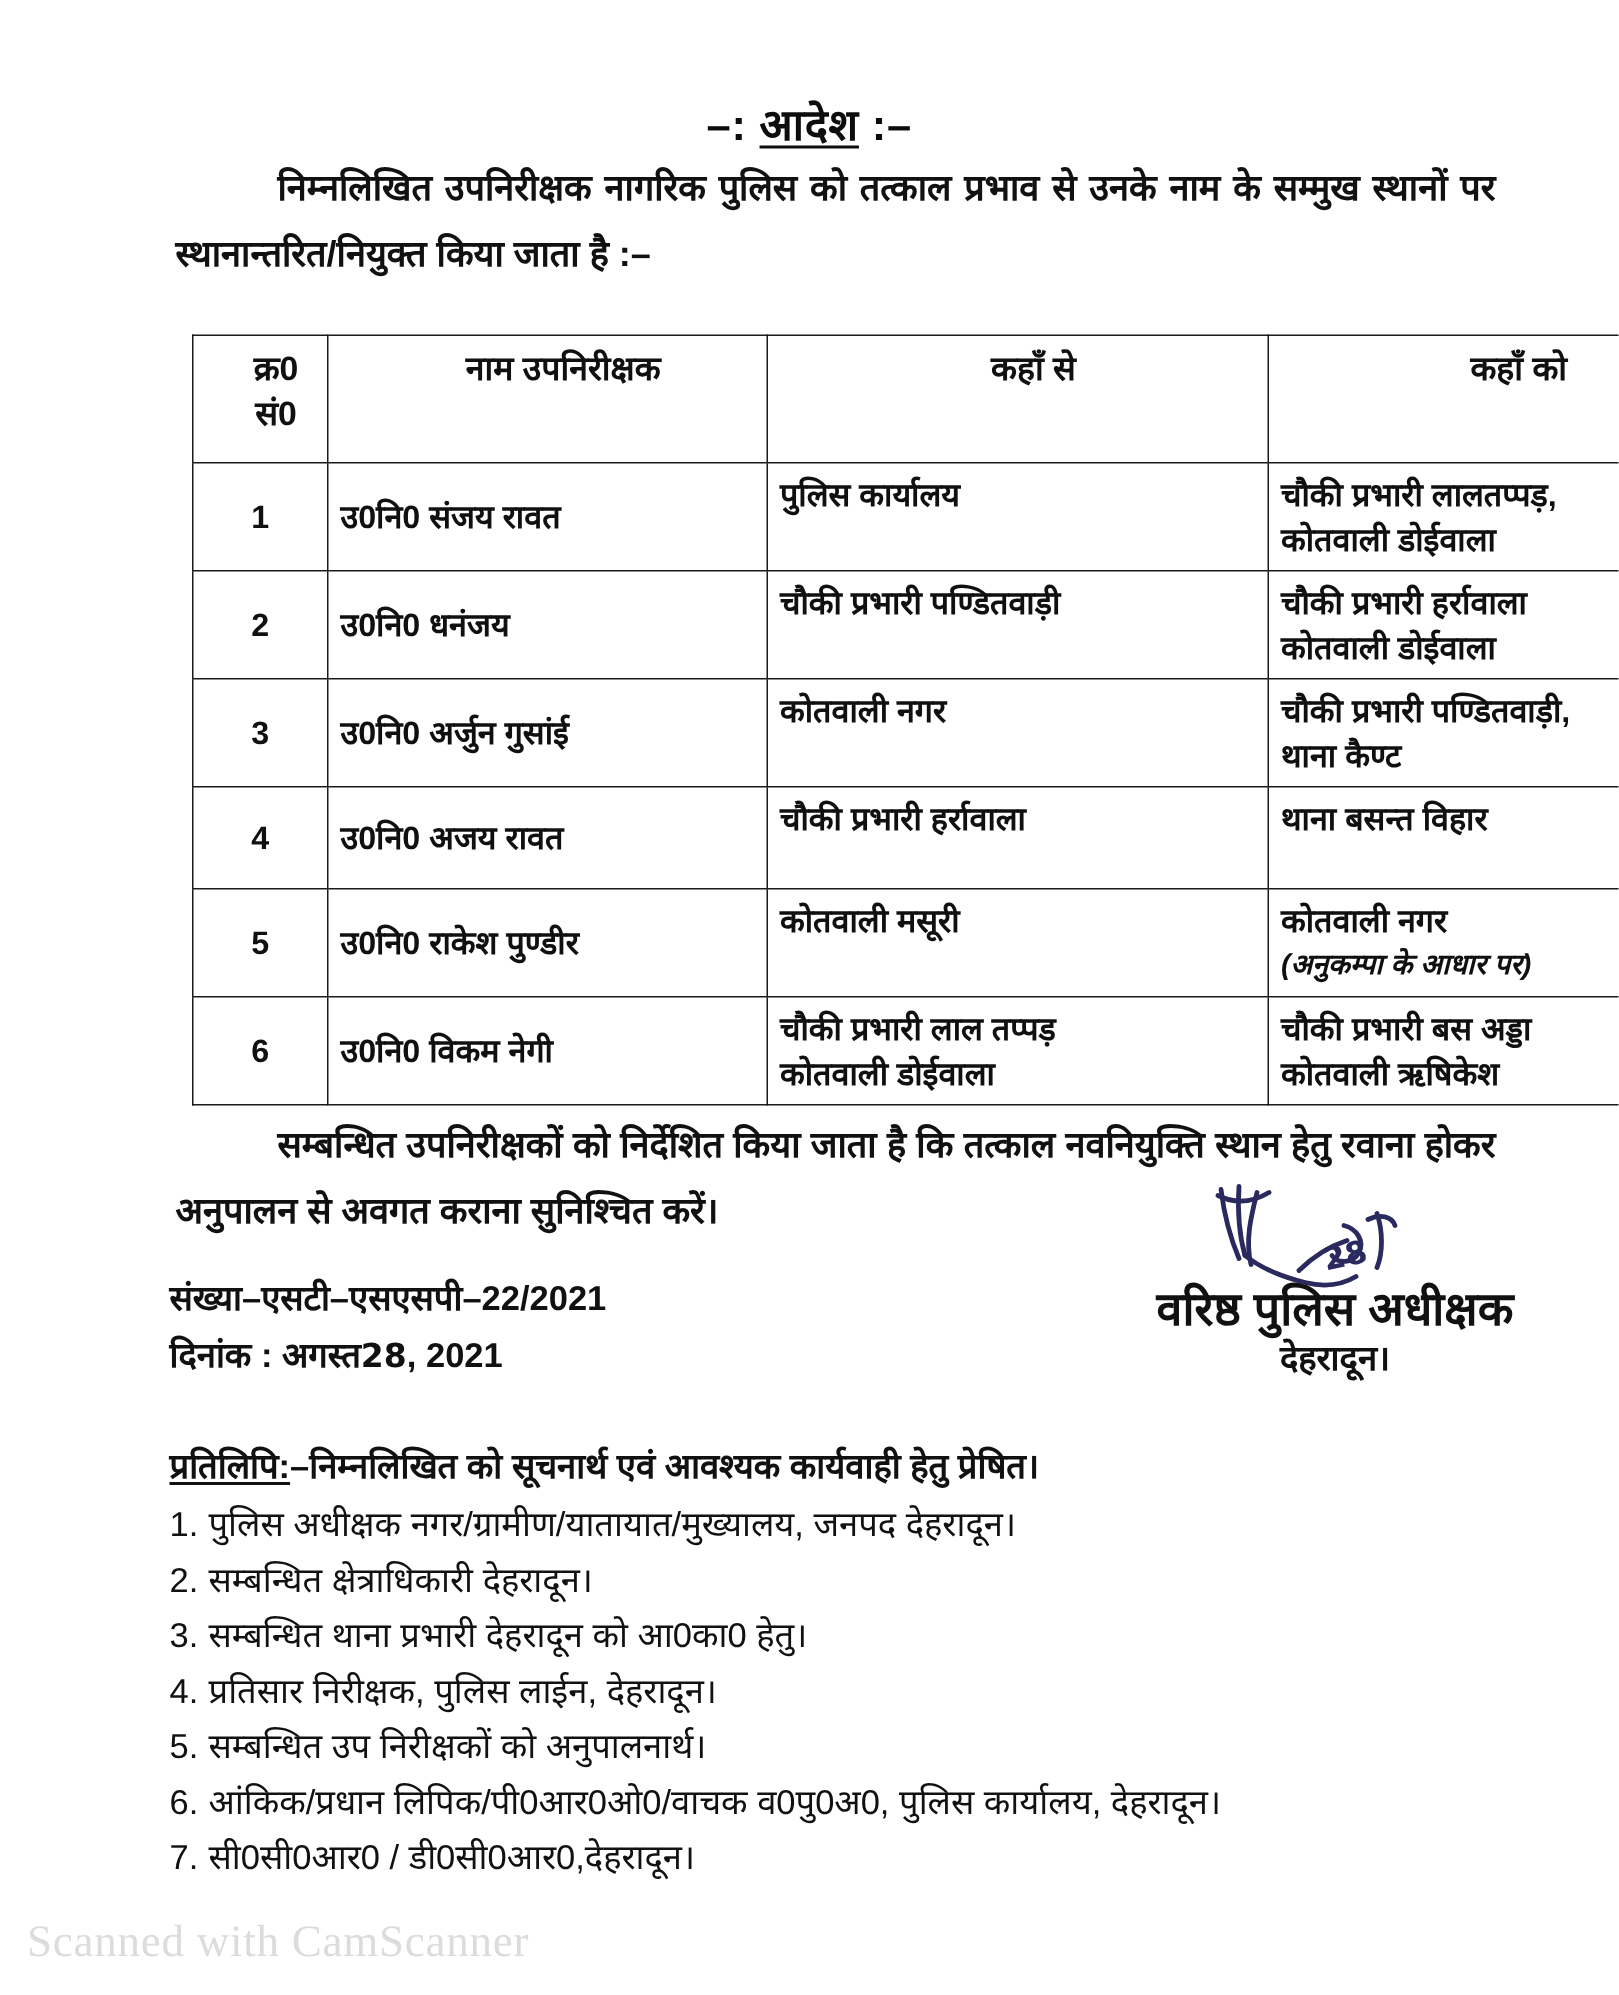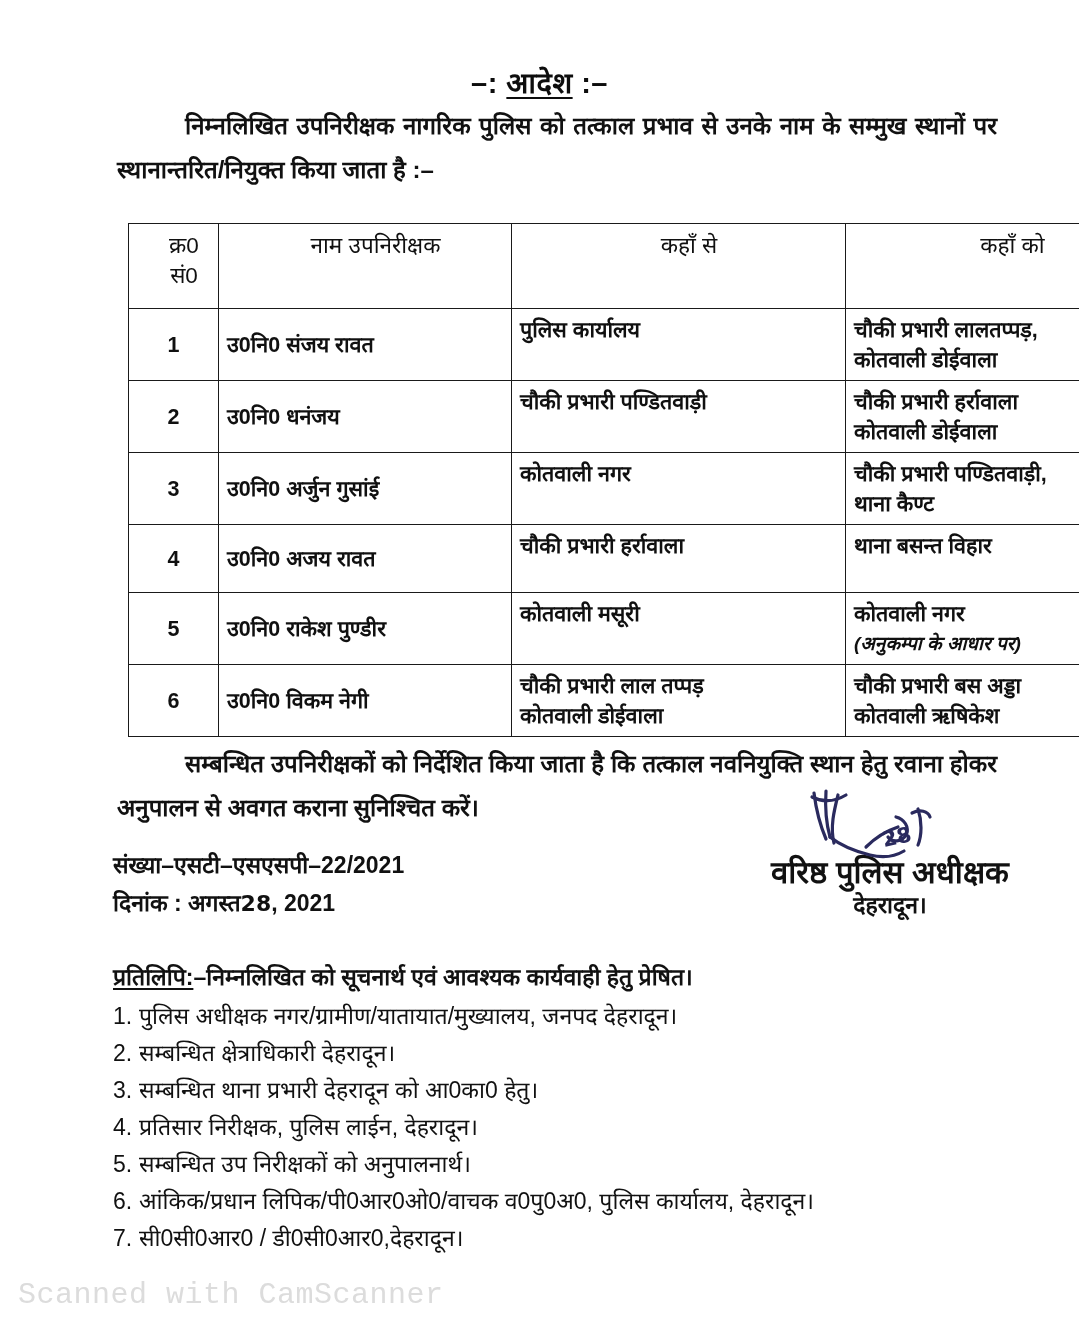--- a/index.html
+++ b/index.html
@@ -79,21 +79,21 @@
     padding: 5px 8px;
     line-height: 30px;
   }
   .col-sno   { width: 52px;  text-align: center; }
   .col-name  { width: 255px; }
   .col-from  { width: 296px; }
   .col-to    { width: 275px; }
 
   table.order-table thead th {
     text-align: center;
-    font-weight: 400;
+    font-weight: 700;
     font-size: 22.5px;
     height: 72px;
     vertical-align: top;
     padding-top: 7px;
     padding-left: 29px;
   }
   thead th.col-sno {
     line-height: 30px;
   }
   tbody td {
@@ -199,21 +199,21 @@
   ol.copy-list li .num { display: inline-block; min-width: 26px; }
 
   
   .watermark {
     position: absolute;
     left: 18px;
     bottom: 18px;
     font-size: 30px;
     color: #dcdcdc;
     letter-spacing: 0.5px;
-    font-family: Liberation Mono, monospace;
+    font-family: Liberation Serif, serif;
   }
 </style>
 </head>
 <body>
 
 <div class="page">
 
   <div class="title-row">
     <div class="title"><span>–: </span><span class="word">आदेश</span><span> :–</span></div>
   </div>

